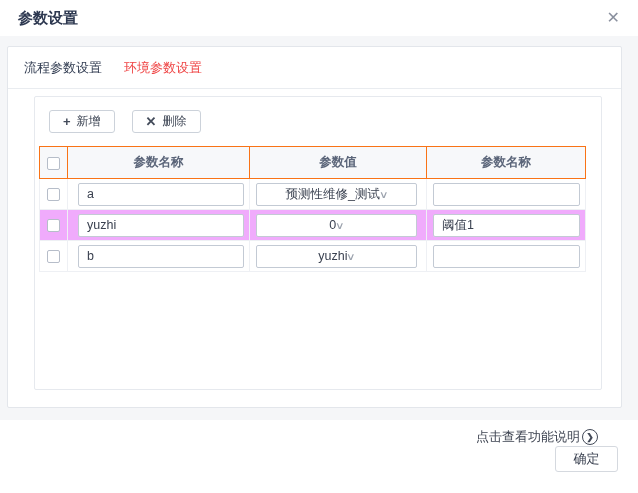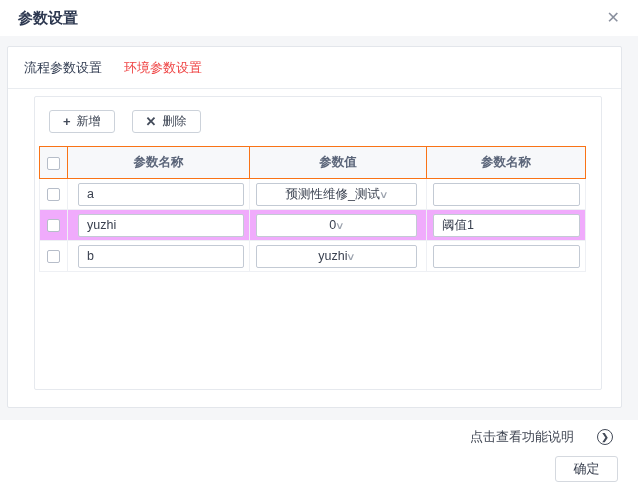--- a/index.html
+++ b/index.html
@@ -126,34 +126,34 @@
   .chevron { font-size: 10px; color: #9aa1ac; transform: scaleX(1.3); }
 
   
   .dlg-footer {
     height: 73px;
     background: #fff;
     display: flex; flex-direction: column; align-items: flex-end;
     padding-top: 8px;
   }
   .help-link {
-    display: flex; align-items: center; gap: 23px;
-    margin-right: 25px;
+    display: flex; align-items: center; gap: 2px;
+    margin-right: 40px;
     font-size: 13px; color: #3f4552;
     cursor: pointer;
     font-family: Liberation Serif, serif;
   }
   .help-circle {
     width: 16px; height: 16px;
     border: 1.4px solid #434a58; border-radius: 50%;
     display: flex; align-items: center; justify-content: center;
     font-size: 9px; font-weight: bold; color: #434a58;
     line-height: 1;
   }
-  .footer-btns { display: flex; gap: 10px; margin-top: 10px; margin-right: 20px; }
+  .footer-btns { display: flex; gap: 10px; margin-right: 20px; }
   .footer-btn {
     width: 63px; height: 26px;
     background: #fff;
     border: 1px solid #d5d9df; border-radius: 3px;
     font-family: "Liberation Sans", sans-serif;
     font-size: 13px; color: #3a4150;
     cursor: pointer;
   }
 </style>
 </head>

